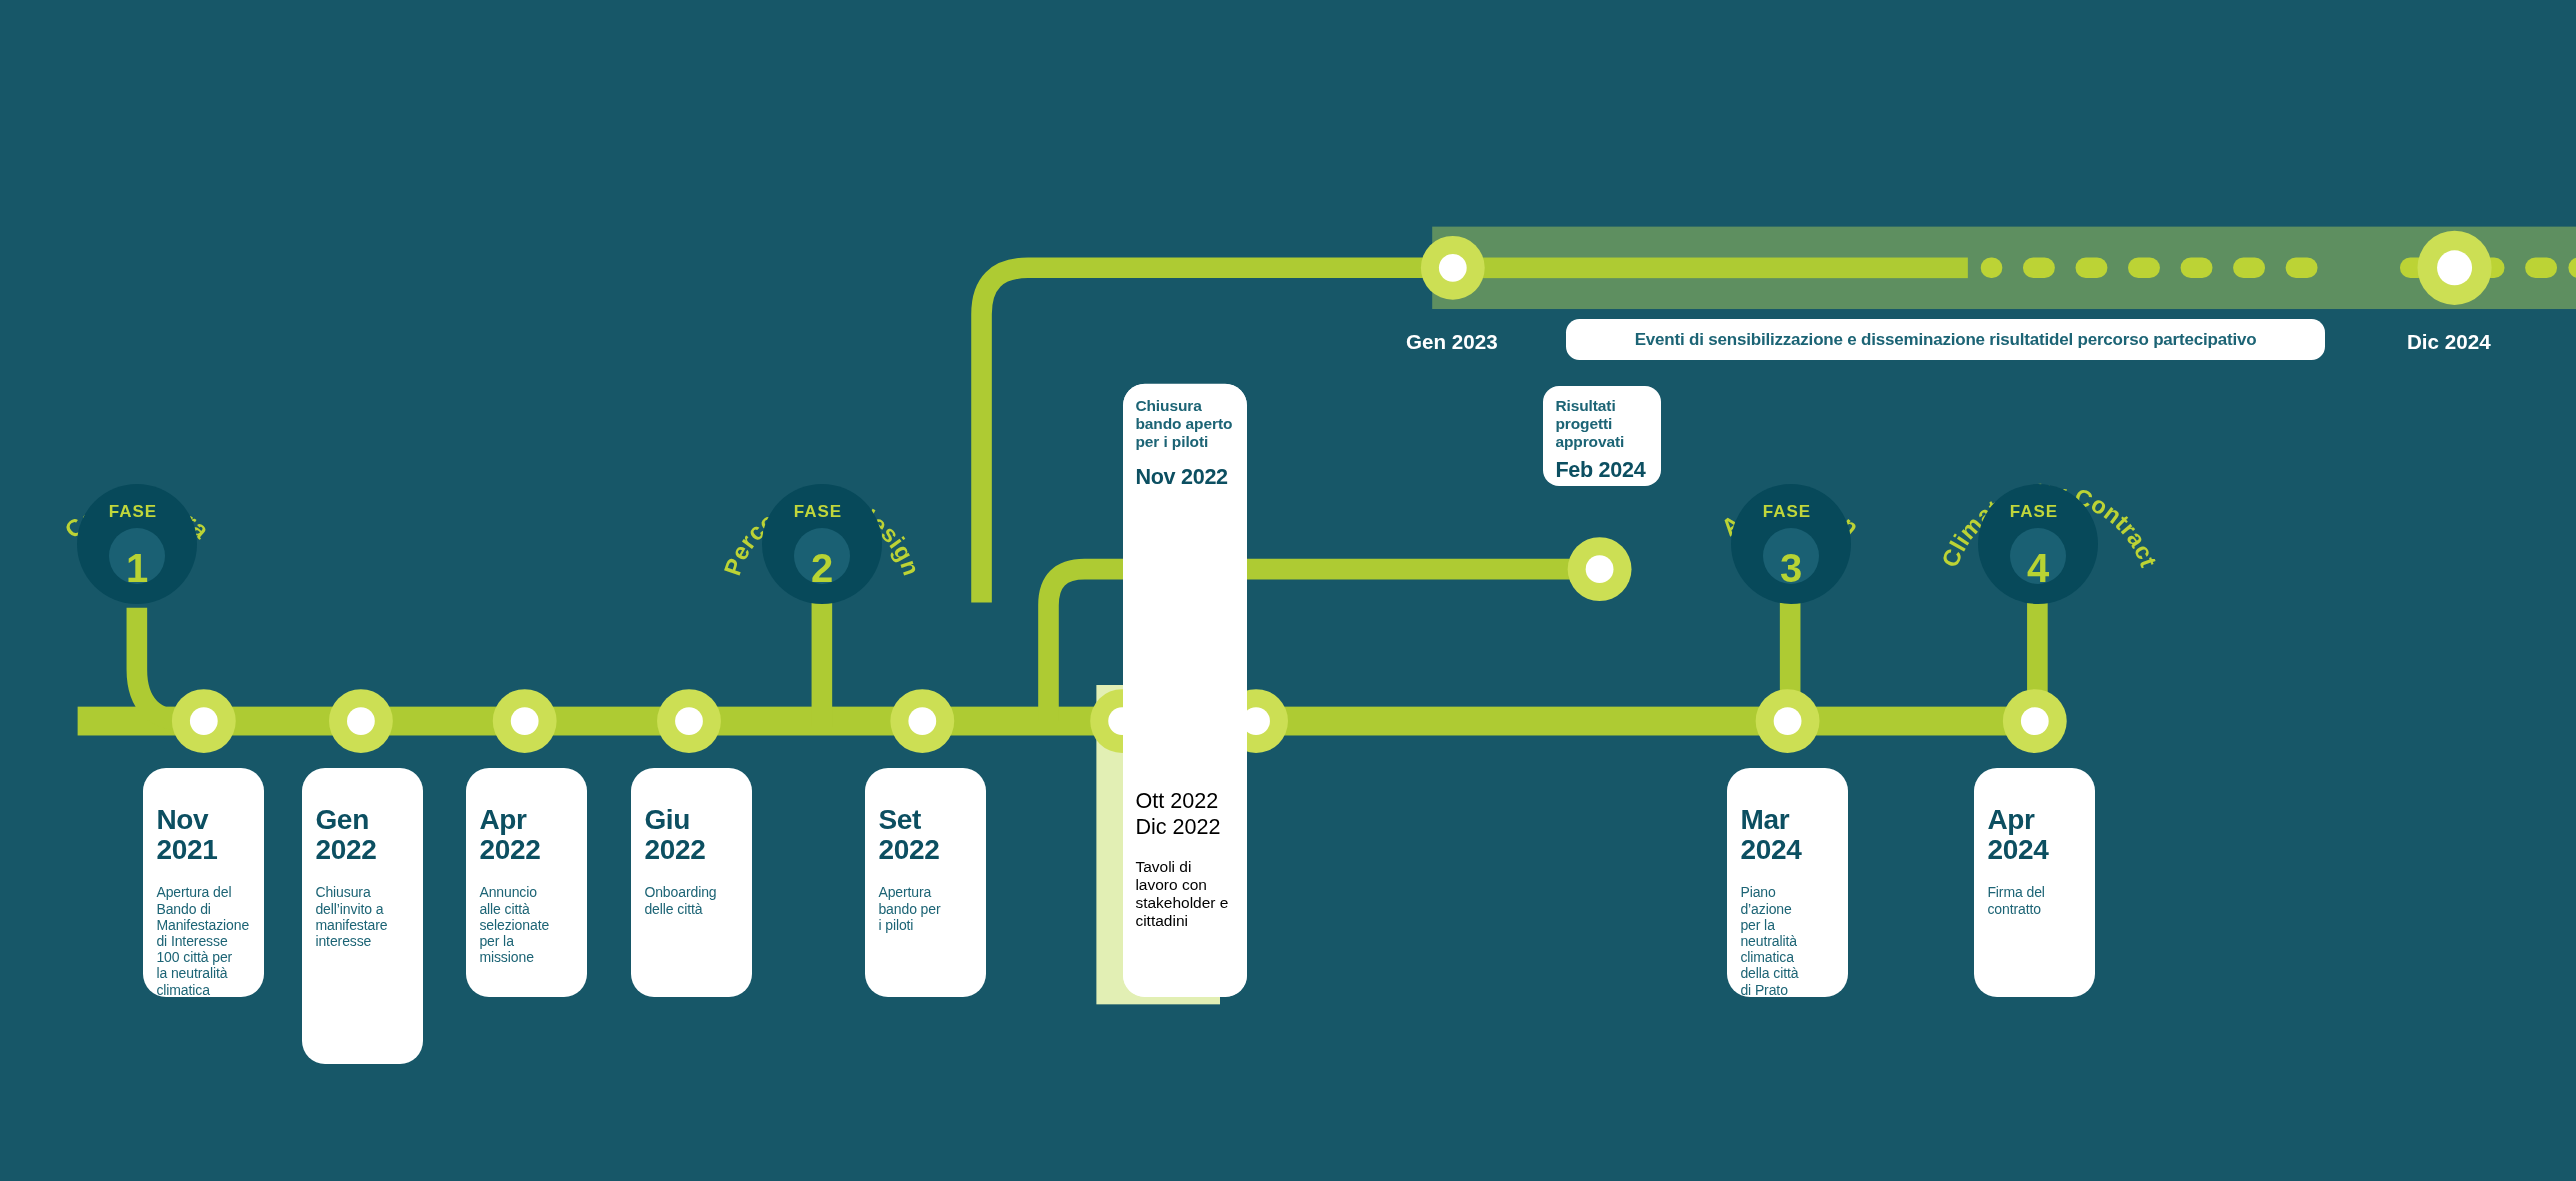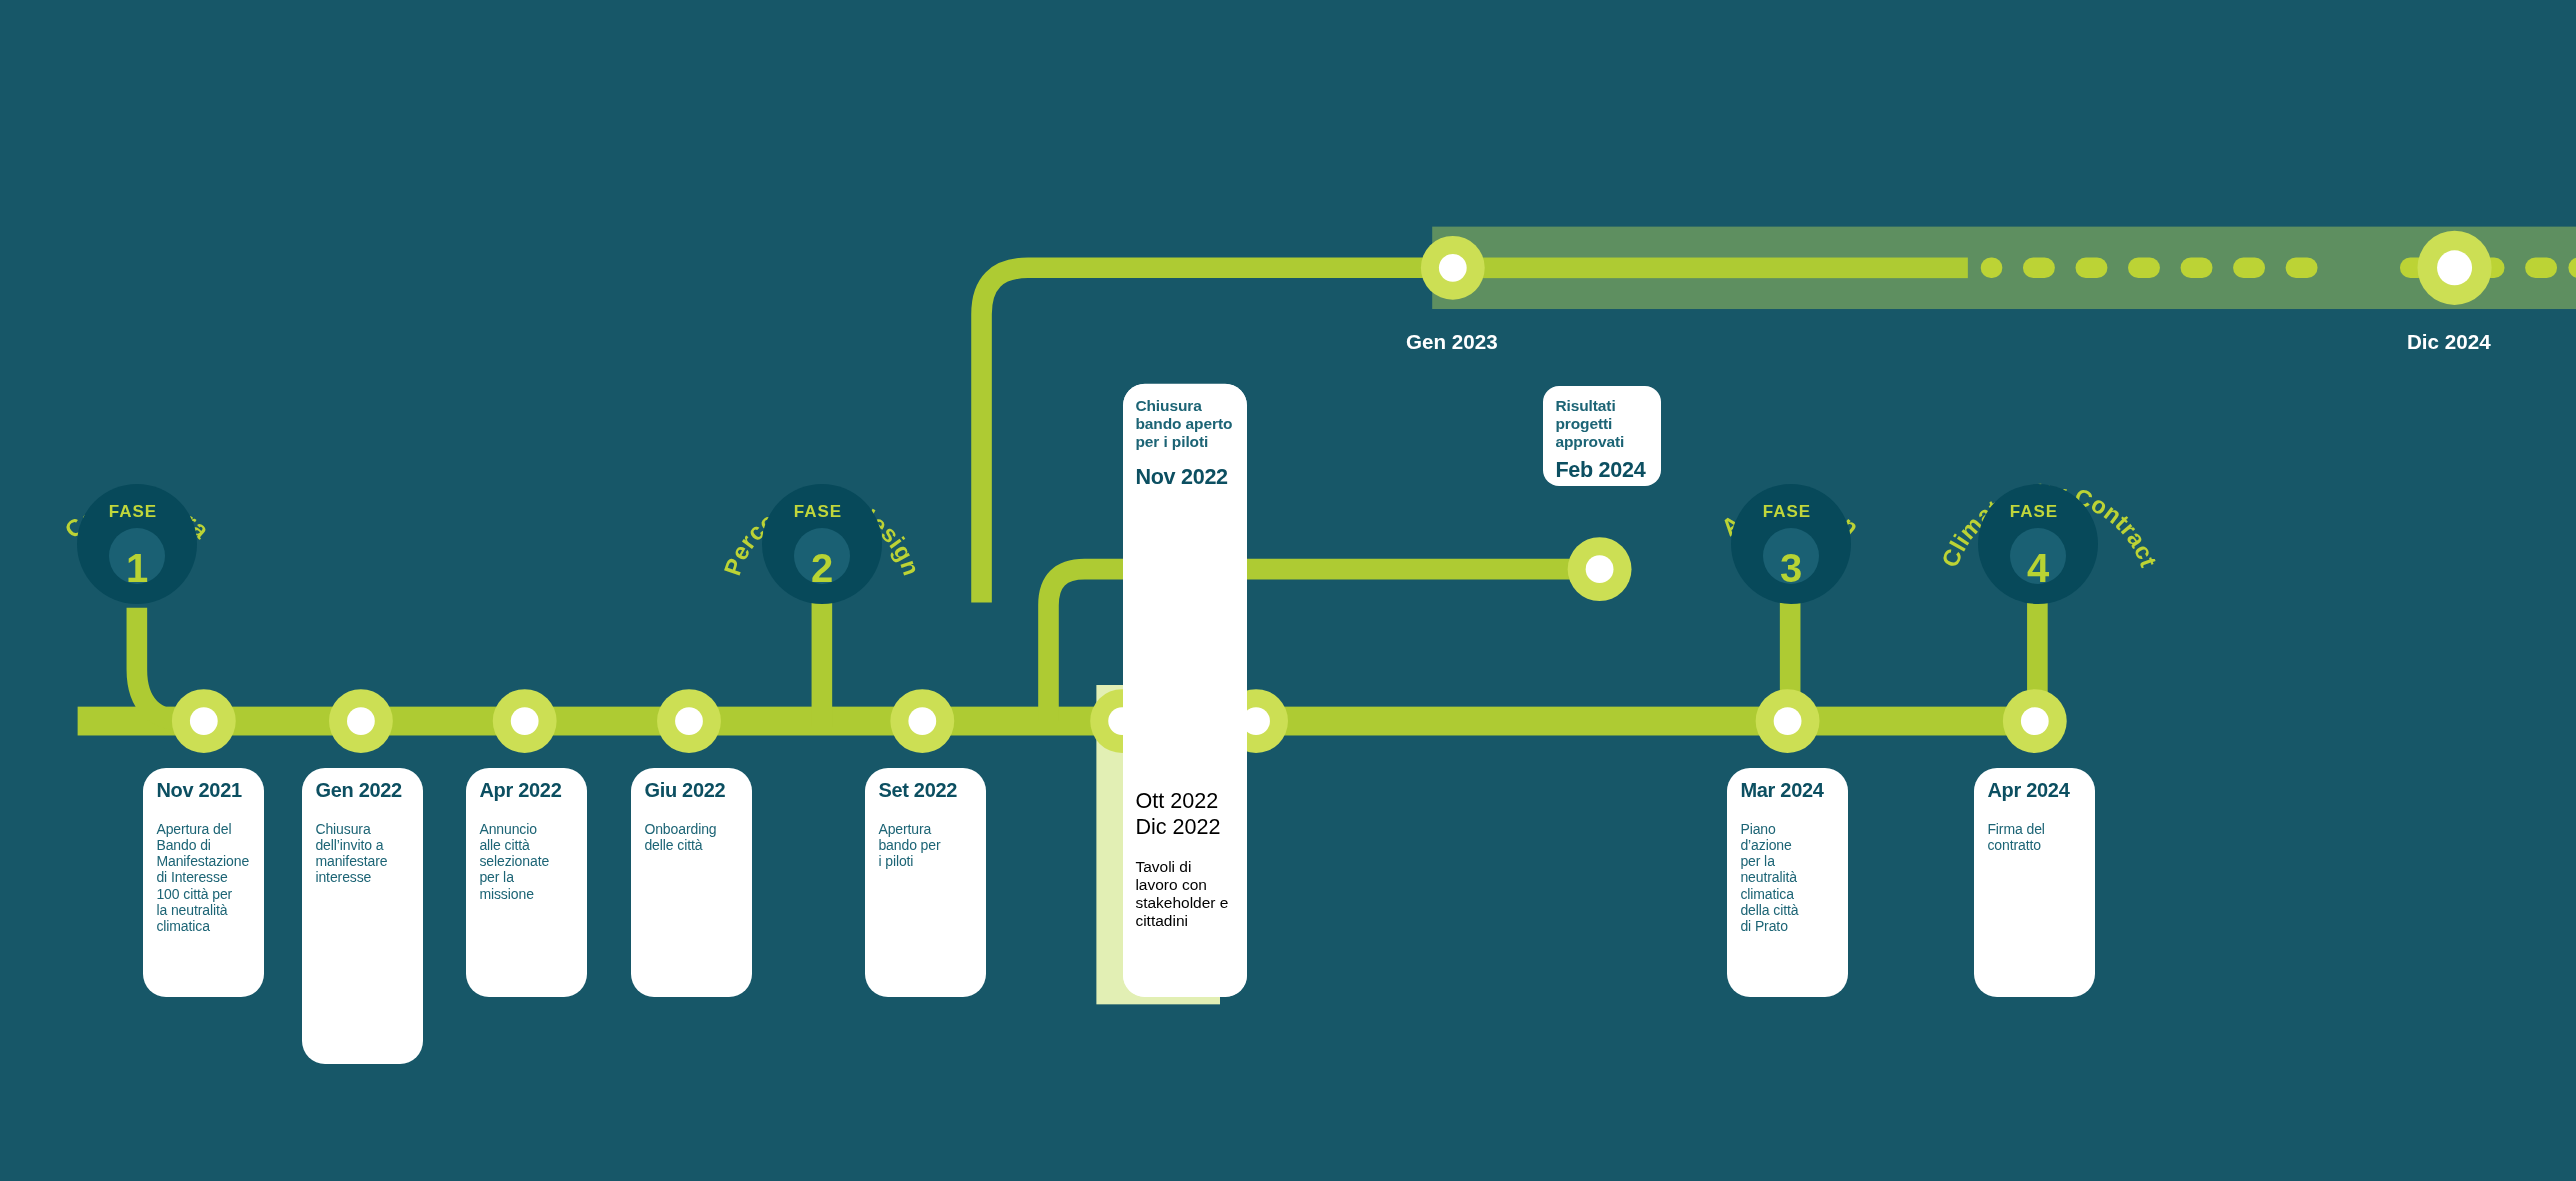--- a/index.html
+++ b/index.html
@@ -17,24 +17,25 @@
   .card{
     position:absolute;
     background:#ffffff;
     border-radius:23px;
     box-sizing:border-box;
     padding:12.4px 13.4px 10.3px 13.4px;
   }
   .card .date{
     color:#0C4F61;
     font-weight:bold;
-    font-size:20px;
+    font-size:28px;
     line-height:1.07;
     letter-spacing:-0.3px;
     white-space:pre-line;
+    margin-top:25px;
   }
   .card .desc{
     color:#1C6475;
     font-weight:normal;
     font-size:14px;
     line-height:1.16;
     margin-top:19px;
     white-space:pre-line;
     letter-spacing:-0.1px;
   }
@@ -240,20 +241,21 @@
 
   <div class="phase" style="left:1978px;top:484px;">
     <span class="fase">FASE</span>
     <span class="inner">
       <span class="num">4</span>
     </span>
   </div>
 
   <div class="axis-label" style="left:1406px;top:330px;text-align:center;">Gen 2023</div>
   <div class="axis-label" style="left:2407px;top:330px;">Dic 2024</div>
+  <div class="pill" style="left:1566px;top:319px;width:759px;height:41px;">Eventi di sensibilizzazione e disseminazione risultatidel percorso partecipativo</div>
 
   <div class="card upper" style="left:1123px;top:384px;width:124px;height:613px;border-radius:21.6px;padding:13.4px 12.4px;">
     <div class="desc" style="font-size:15.5px;margin-top:0;">Chiusura
 bando aperto
 per i piloti</div>
     <div class="date" style="font-size:21.6px;margin-top:13.4px;">Nov 2022</div>
   </div>
 
   <div class="card upper" style="left:1543px;top:386px;width:118px;height:100px;border-radius:16px;padding:11.3px 12.4px;">
     <div class="desc" style="font-size:15.5px;margin-top:0;">Risultati

